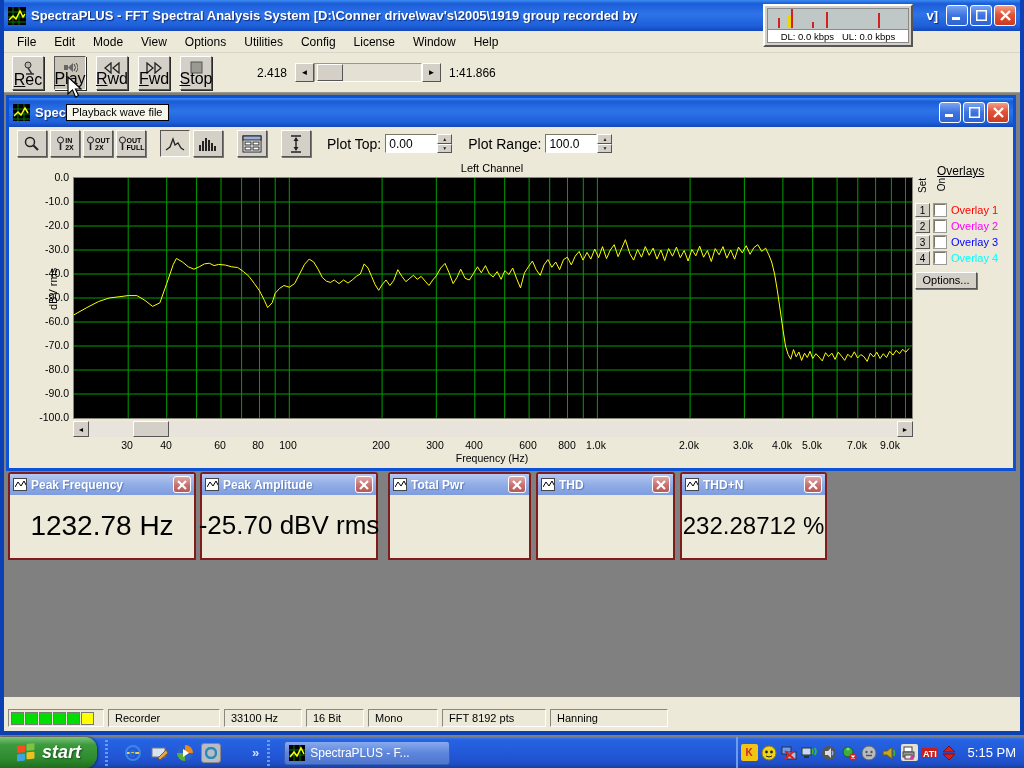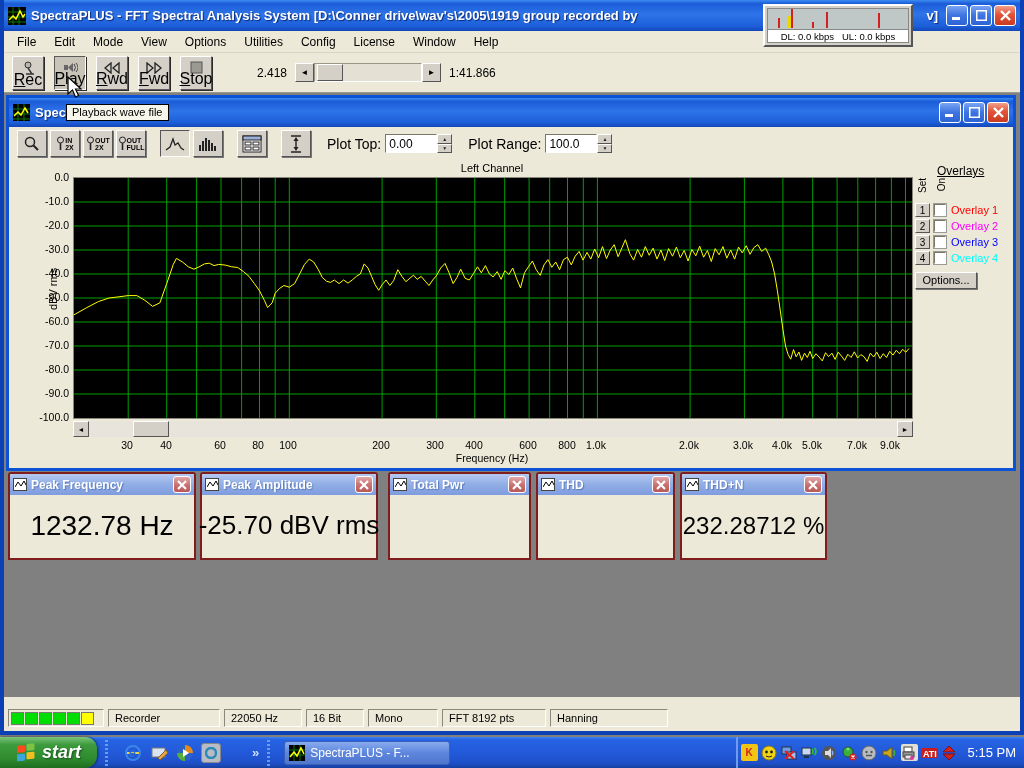--- a/index.html
+++ b/index.html
@@ -527,21 +527,21 @@
     <div class="statusbar">
       <div class="sb-box sb-meter" id="level-meter">
           <span class="blk g"></span>
           <span class="blk g"></span>
           <span class="blk g"></span>
           <span class="blk g"></span>
           <span class="blk g"></span>
           <span class="blk y"></span>
         </div>
       <div class="sb-box" style="width:112px;">Recorder</div>
-      <div class="sb-box" style="width:78px;">22050 Hz</div>
+      <div class="sb-box" style="width:78px;">33100 Hz</div>
       <div class="sb-box" style="width:58px;">16 Bit</div>
       <div class="sb-box" style="width:70px;">Mono</div>
       <div class="sb-box" style="width:104px;">FFT 8192 pts</div>
       <div class="sb-box" style="width:118px;">Hanning</div>
     </div>
   </div>
 
   <div class="taskbar">
     <div class="start-btn">
       <svg width="20" height="20" viewBox="0 0 20 20">

